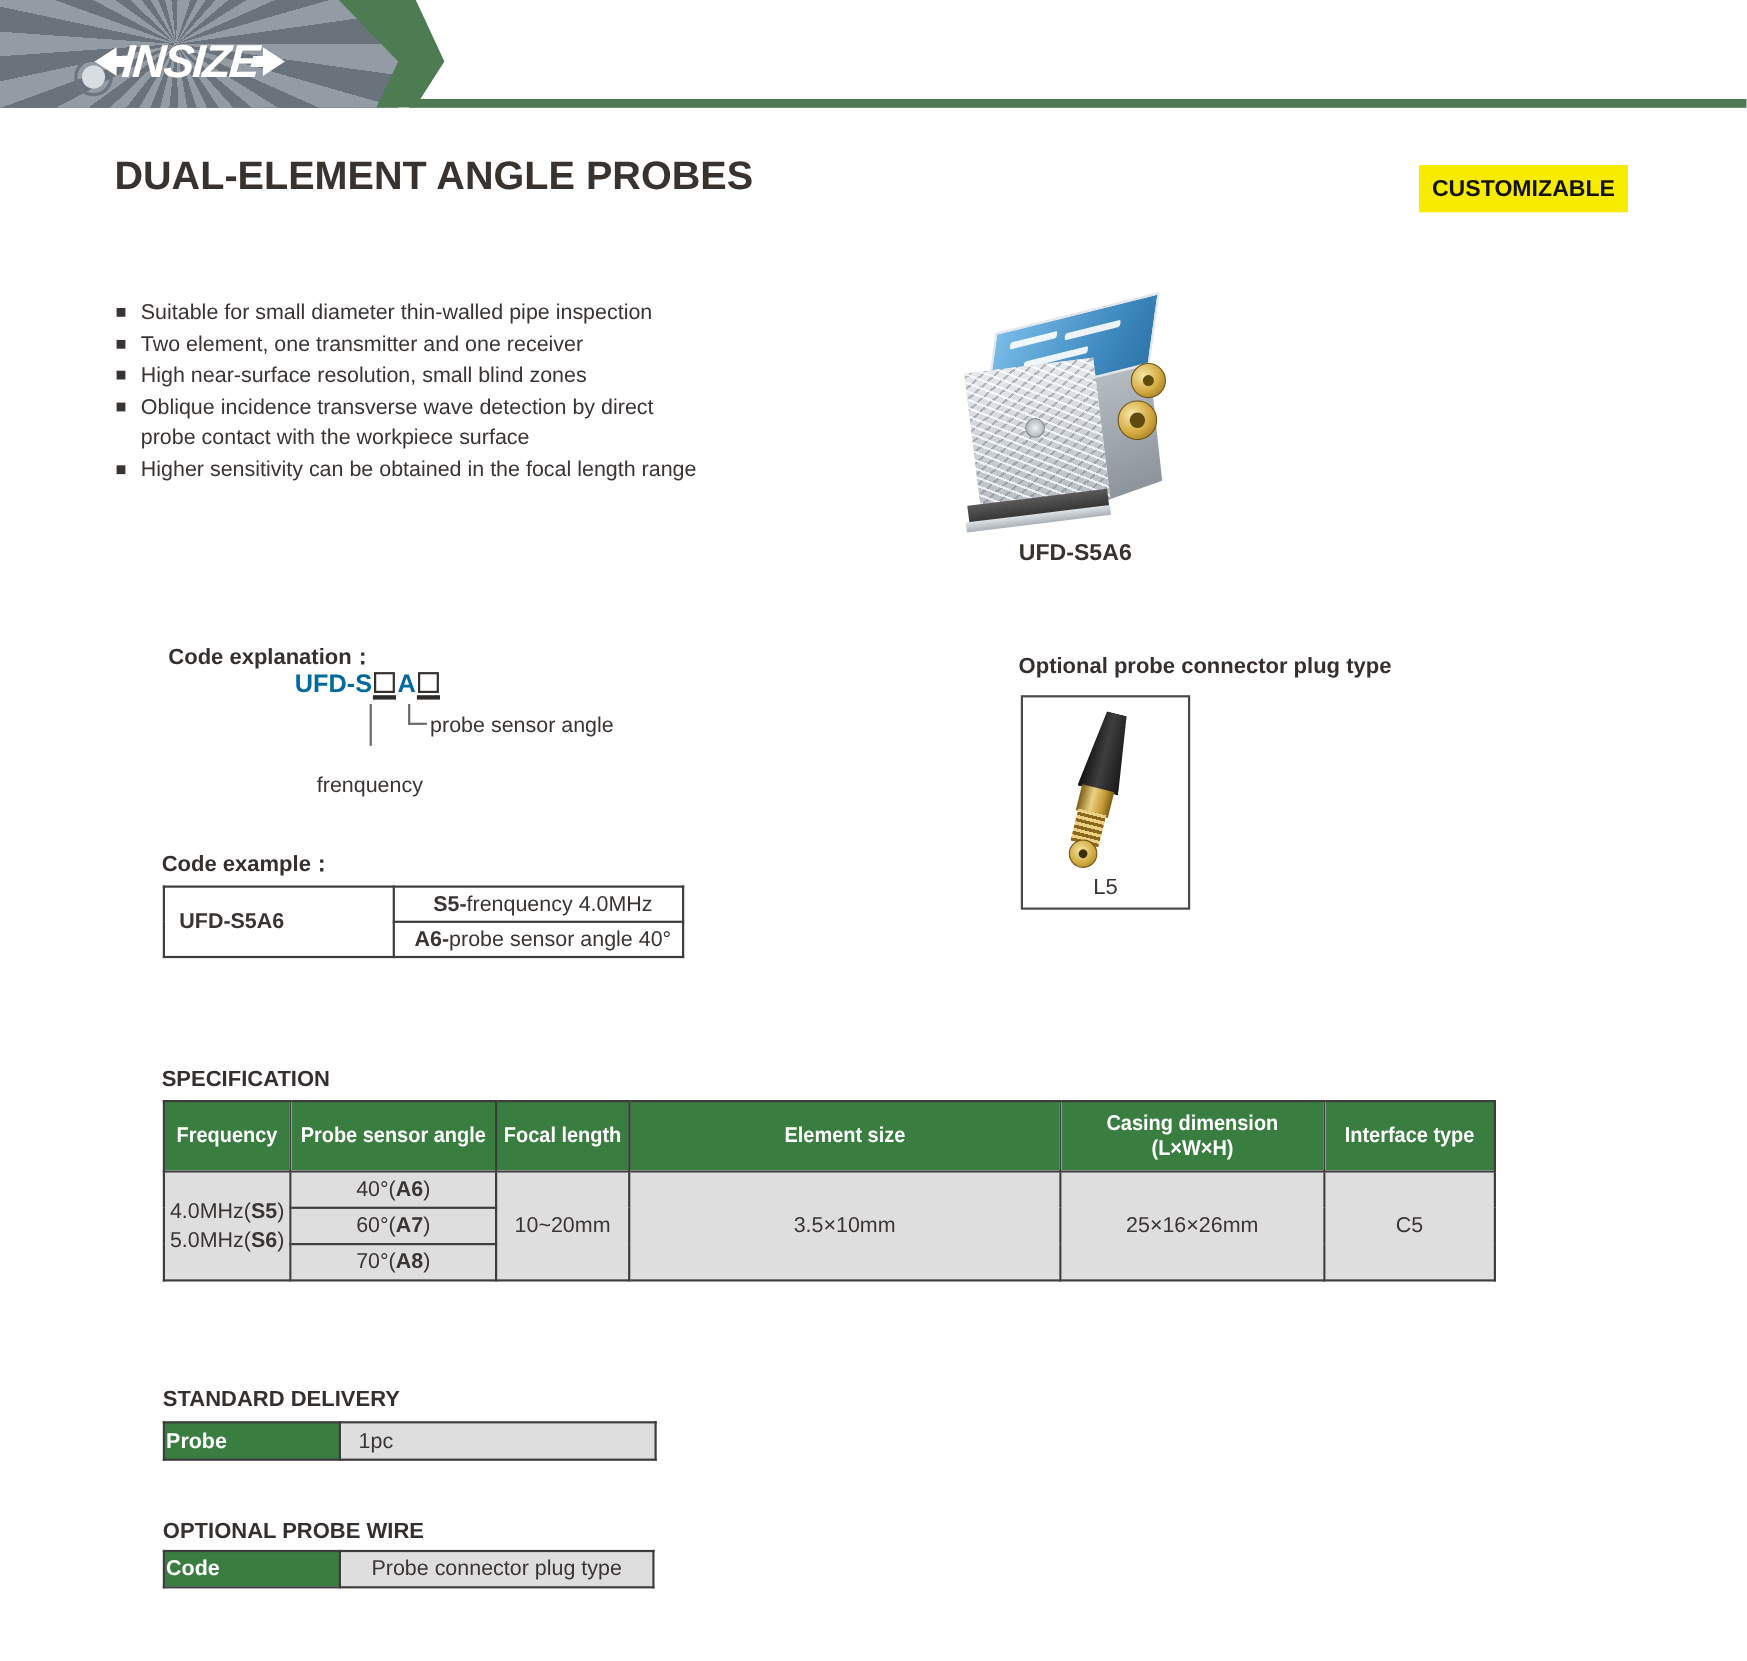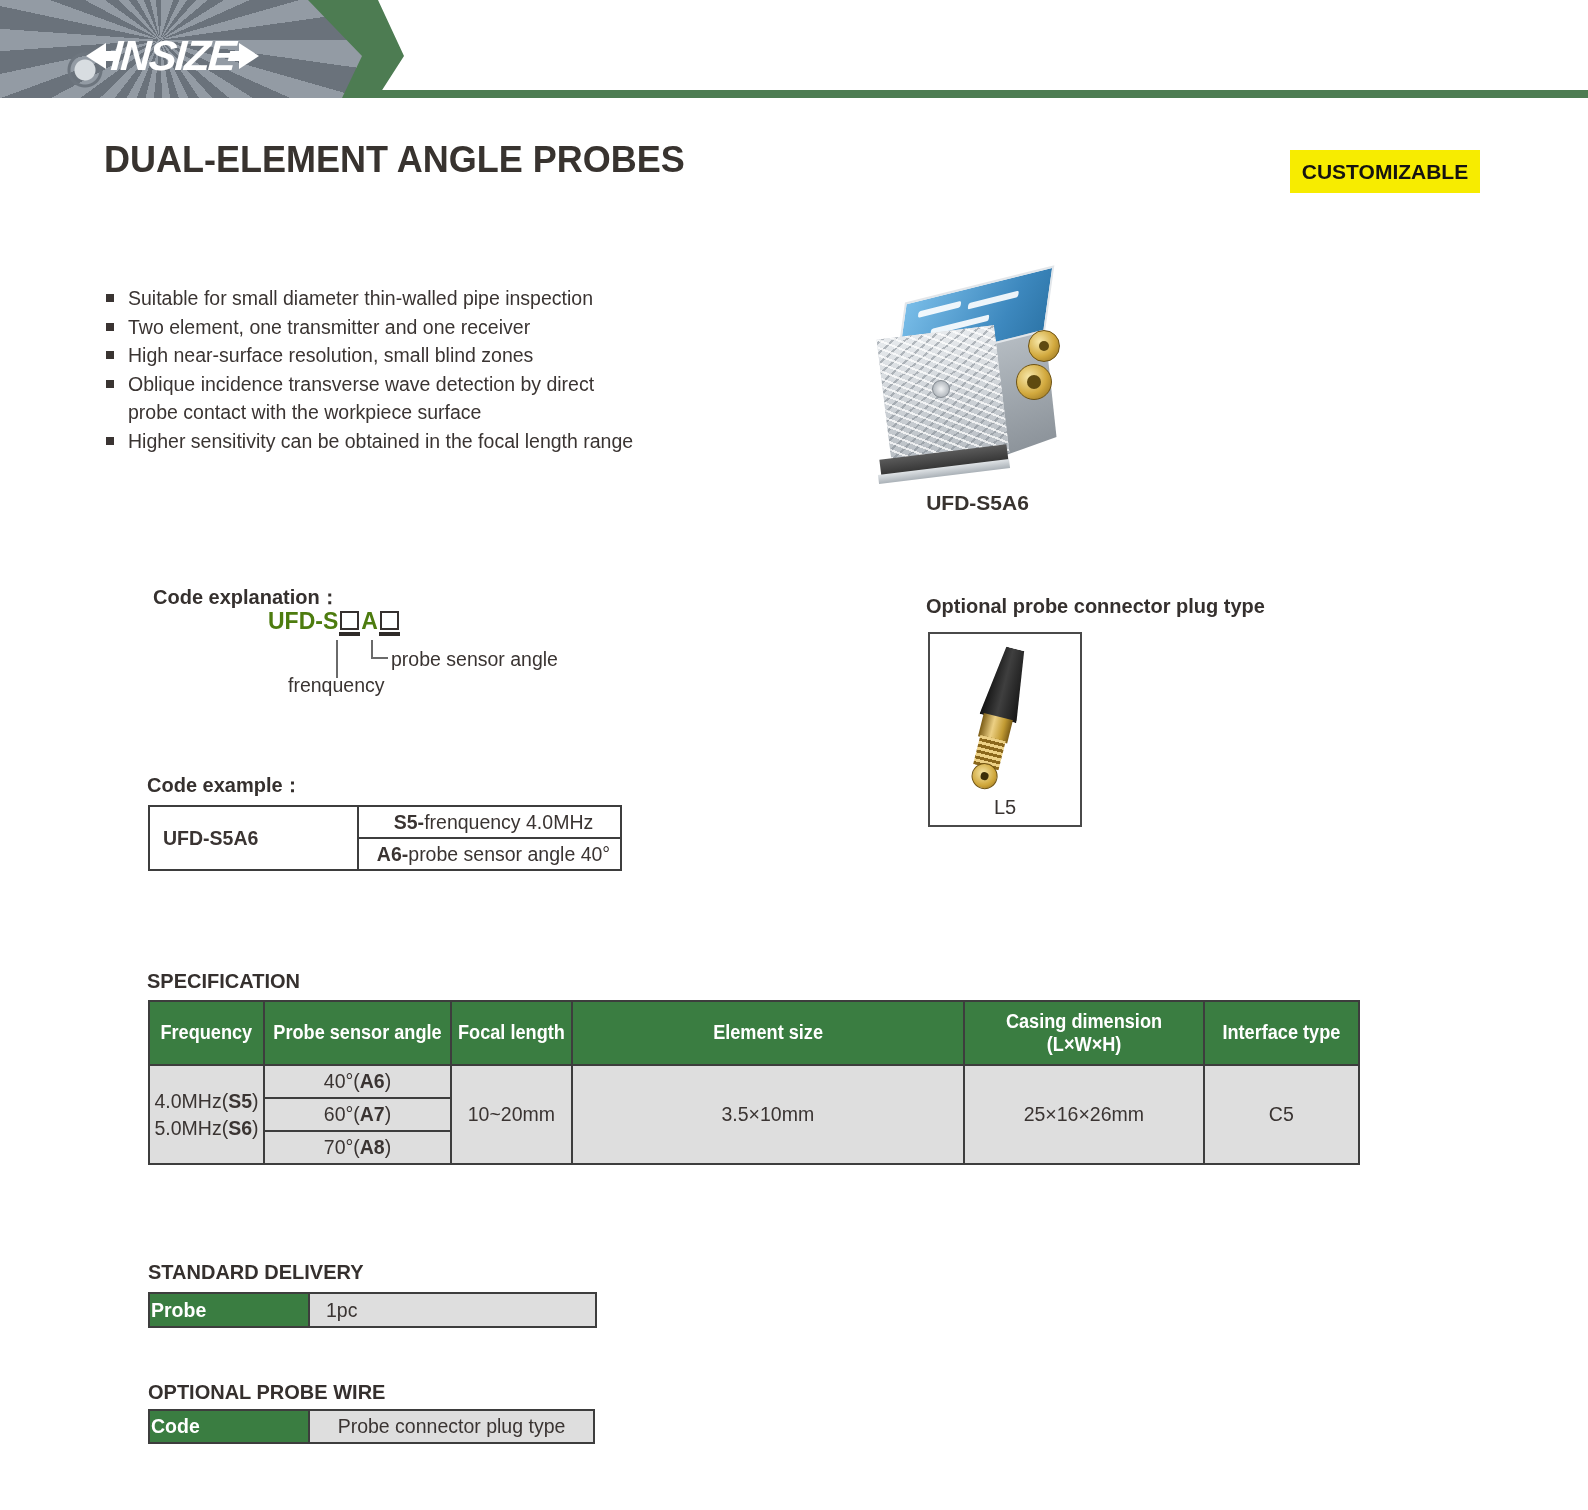--- a/index.html
+++ b/index.html
@@ -36,21 +36,21 @@
   }
 
   
   .title { position:absolute; left:104px; top:139px; font-size:36px; font-weight:bold; color:#38332f; white-space:nowrap; }
   .badge {
     position:absolute; left:1290px; top:150px; width:190px; height:43px; background:#f7ec00;
     color:#151310; font-size:21px; font-weight:bold; display:flex; align-items:center; justify-content:center;
   }
 
   
-  .features { position:absolute; left:106px; top:284px; width:600px; list-style:none; margin:0; padding:0; }
+  .features { position:absolute; left:106px; top:270px; width:600px; list-style:none; margin:0; padding:0; }
   .features li { position:relative; padding-left:22px; font-size:19.5px; line-height:28.5px; color:#3a3432; }
   .bullet { position:absolute; left:0; top:10px; width:8px; height:8px; background:#3a3432; }
   .feat-line2 { display:block; }
 
   
   .probe-img { position:absolute; left:870px; top:276px; width:215px; height:212px; }
   .pr-side { position:absolute; left:118px; top:46px; width:62px; height:128px;
     background:linear-gradient(180deg,#b9c0c6,#8d949b); transform:skewY(-14deg) rotate(-6deg); }
   .pr-top { position:absolute; left:28px; top:10px; width:150px; height:58px;
     background:linear-gradient(115deg,#79bde8,#3d88be 70%,#2e76a9); border:2px solid #e2e6ea;
@@ -76,28 +76,28 @@
     background:radial-gradient(circle at 35% 35%, #f7e7a8, #d2a93e 55%, #8a681c); border:1px solid #6f5312; }
   .pr-c::after { content:""; position:absolute; inset:10px; border-radius:50%; background:#5f4a10; }
   .pr-c1 { left:146px; top:88px; width:34px; height:34px; }
   .pr-c2 { left:158px; top:54px; width:30px; height:30px; }
   .probe-caption { position:absolute; left:870px; top:491px; width:215px; text-align:center;
     font-size:21px; font-weight:bold; color:#38332f; }
 
   
   .sec-h { position:absolute; font-size:20px; font-weight:bold; color:#35302e; white-space:nowrap; }
   .ce-heading { left:153px; top:584px; }
-  .ce-code { position:absolute; left:268px; top:608px; font-size:23px; font-weight:bold; color:#4d7c0f; }
+  .ce-code { position:absolute; left:268px; top:608px; font-size:23px; font-weight:bold; color:#0369a1; }
   .sq { display:inline-block; position:relative; width:15px; height:15px; border:2.5px solid #35302e;
     margin:0 2px; top:1px; }
   .sq::after { content:""; position:absolute; left:-3px; right:-3px; bottom:-8px; height:4px; background:#2f2b29; }
   .ce-vline1 { position:absolute; left:336px; top:640px; width:2px; height:38px; background:#6a6a6a; }
   .ce-vline2 { position:absolute; left:371px; top:640px; width:2px; height:19px; background:#6a6a6a; }
   .ce-hline2 { position:absolute; left:371px; top:657px; width:17px; height:2px; background:#6a6a6a; }
-  .ce-freq { position:absolute; left:288px; top:674px; font-size:19.5px; }
+  .ce-freq { position:absolute; left:288px; top:703px; font-size:19.5px; }
   .ce-angle { position:absolute; left:391px; top:648px; font-size:19.5px; }
 
   
   table.tbl { position:absolute; border-collapse:collapse; table-layout:fixed; }
   table.tbl td, table.tbl th { border:2px solid #3d3d3d; font-size:19.5px; color:#3a3432; overflow:hidden; }
   .cell-green { background:#3a7d41; color:#ffffff !important; font-weight:bold; }
   .cell-gray { background:#dedede; }
 
   
   .cx-heading { left:147px; top:772px; }

